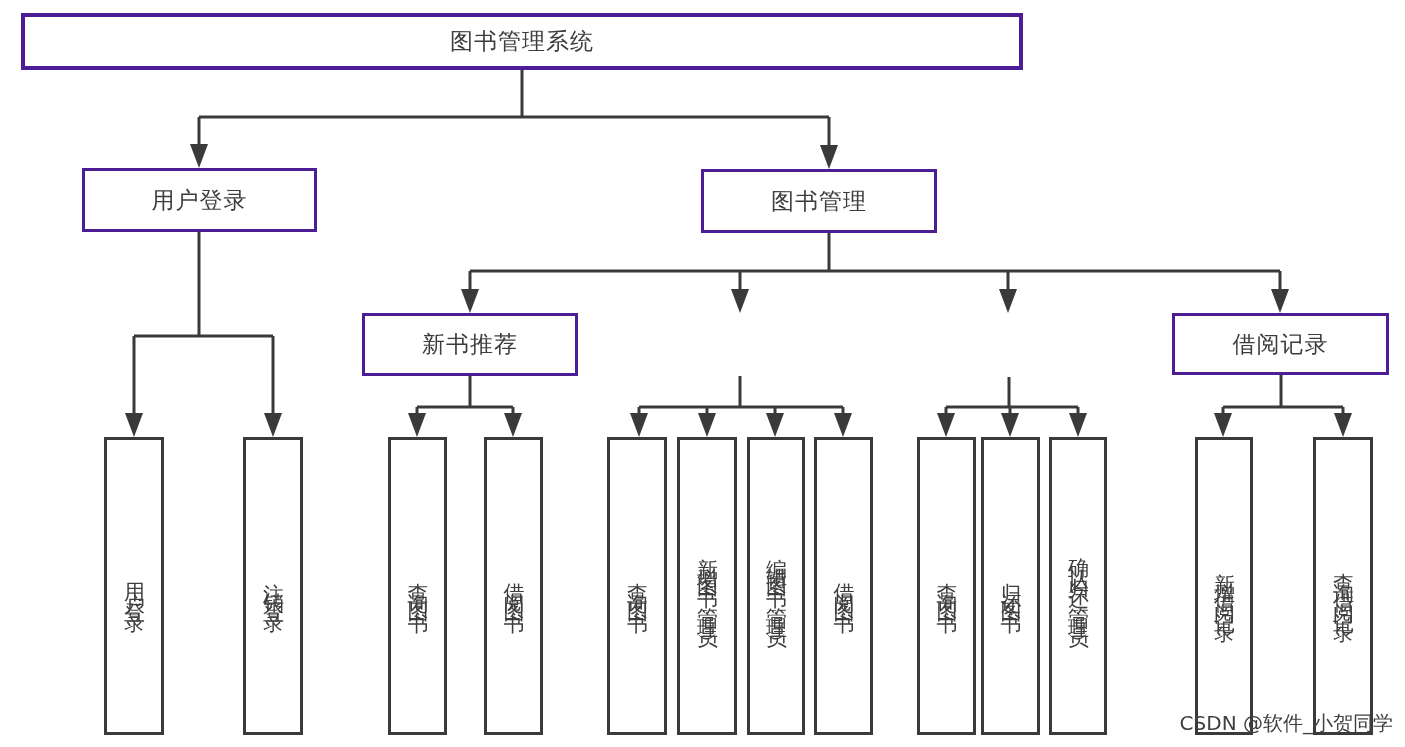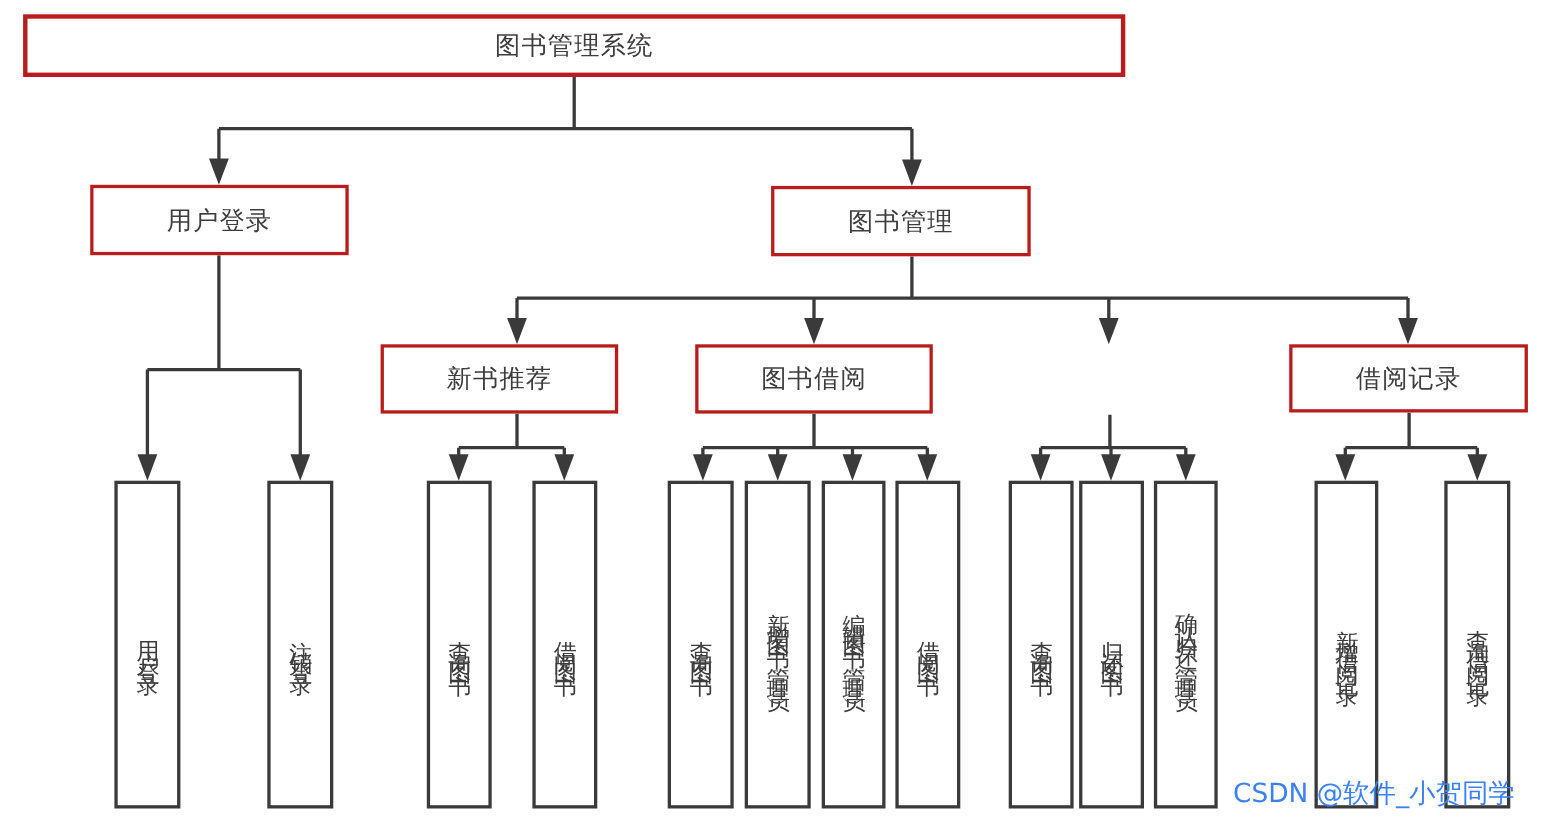--- a/index.html
+++ b/index.html
@@ -14,21 +14,21 @@
   .connectors {
     position: absolute;
     left: 0; top: 0;
     width: 1405px; height: 747px;
     z-index: 1;
   }
   .node {
     position: absolute;
     box-sizing: border-box;
     background: #ffffff;
-    border: 3px solid #b91c1c;
+    border: 3px solid #4c1d95;
     display: flex;
     align-items: center;
     justify-content: center;
     z-index: 2;
   }
   .node.root { border-width: 4px; }
   .hlabel {
     font-size: 23px;
     color: #3d3d3d;
     letter-spacing: 1px;
@@ -48,24 +48,24 @@
   }
   .vlabel {
     writing-mode: vertical-rl;
     font-size: 21px;
     color: #3d3d3d;
     letter-spacing: 10px;
     line-height: 1;
   }
   .watermark {
     position: absolute;
-    right: 28px;
+    right: 12px;
     bottom: 10px;
-    font-size: 24px;
-    color: #3b82f6;
+    font-size: 20px;
+    color: #404040;
     z-index: 3;
     white-space: nowrap;
   }
 </style>
 </head>
 <body>
 
 <div class="canvas">
 
   <svg class="connectors" viewBox="0 0 1405 747" xmlns="http://www.w3.org/2000/svg">
@@ -119,25 +119,22 @@
     <span class="hlabel">图书管理系统</span>
   </div>
 
   <div class="node" style="left:82px; top:168px; width:235px; height:64px;">
     <span class="hlabel">用户登录</span>
   </div>
   <div class="node" style="left:701px; top:169px; width:236px; height:64px;">
     <span class="hlabel">图书管理</span>
   </div>
 
-  <div class="node" style="left:346px; top:313px; width:216px; height:63px;">
+  <div class="node" style="left:362px; top:313px; width:216px; height:63px;">
     <span class="hlabel">新书推荐</span>
-  </div>
-  <div class="node" style="left:632px; top:313px; width:216px; height:63px;">
-    <span class="hlabel">图书借阅</span>
   </div>
   <div class="node" style="left:1172px; top:313px; width:217px; height:62px;justify-content:center;">
     <span class="hlabel">借阅记录</span>
   </div>
 
   <div class="leaf" style="left:104px; width:60px;">
     <span class="vlabel">用户登录</span>
   </div>
   <div class="leaf" style="left:243px; width:60px;">
     <span class="vlabel">注销登录</span>

